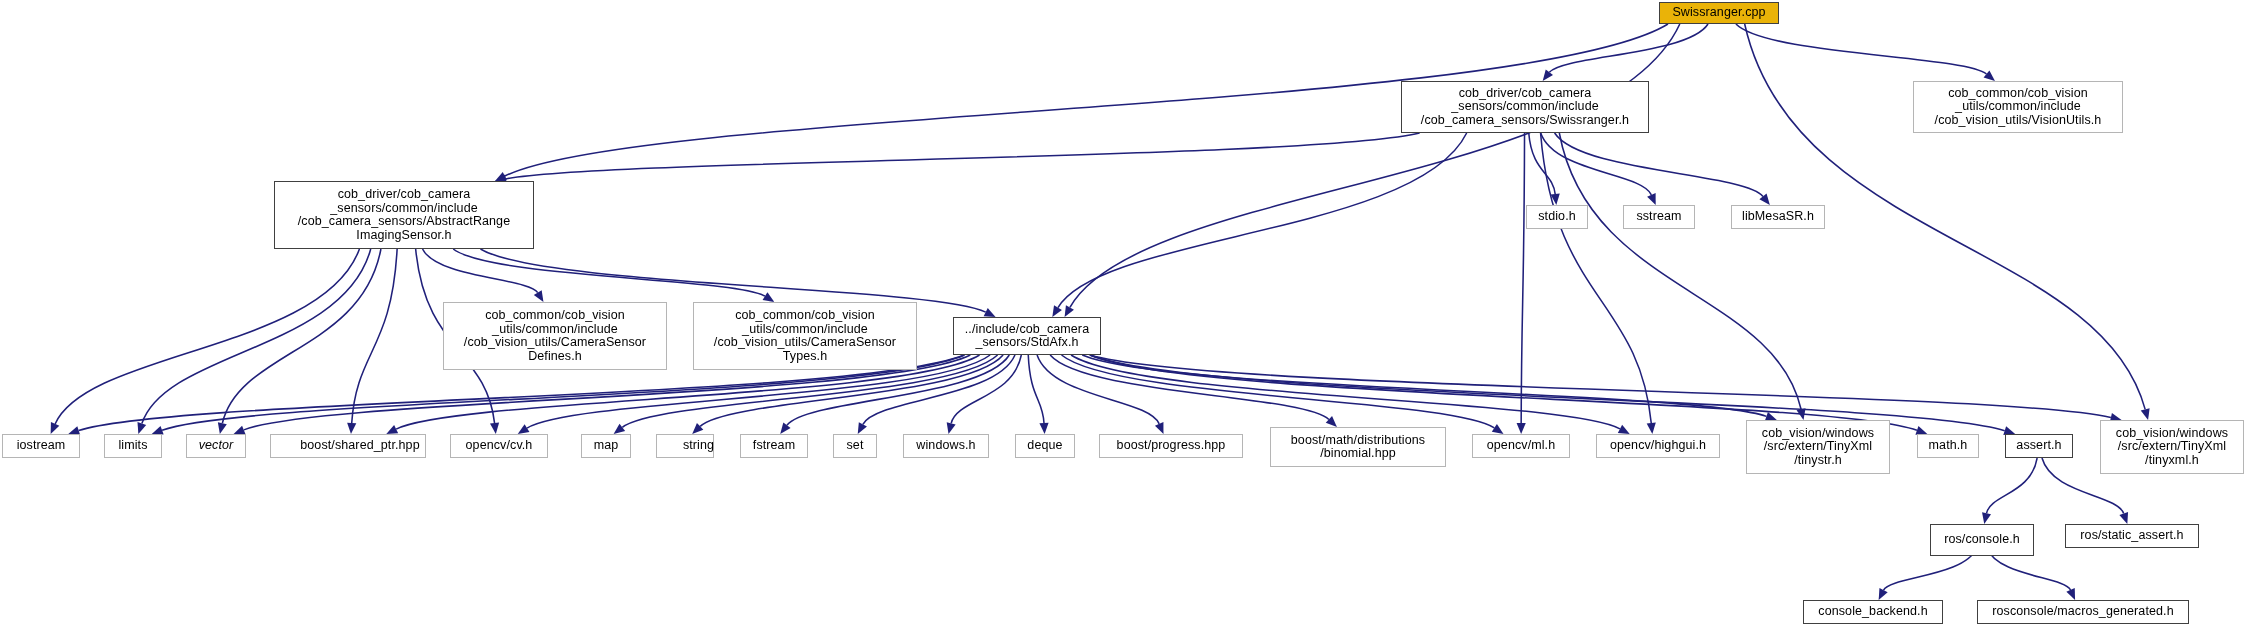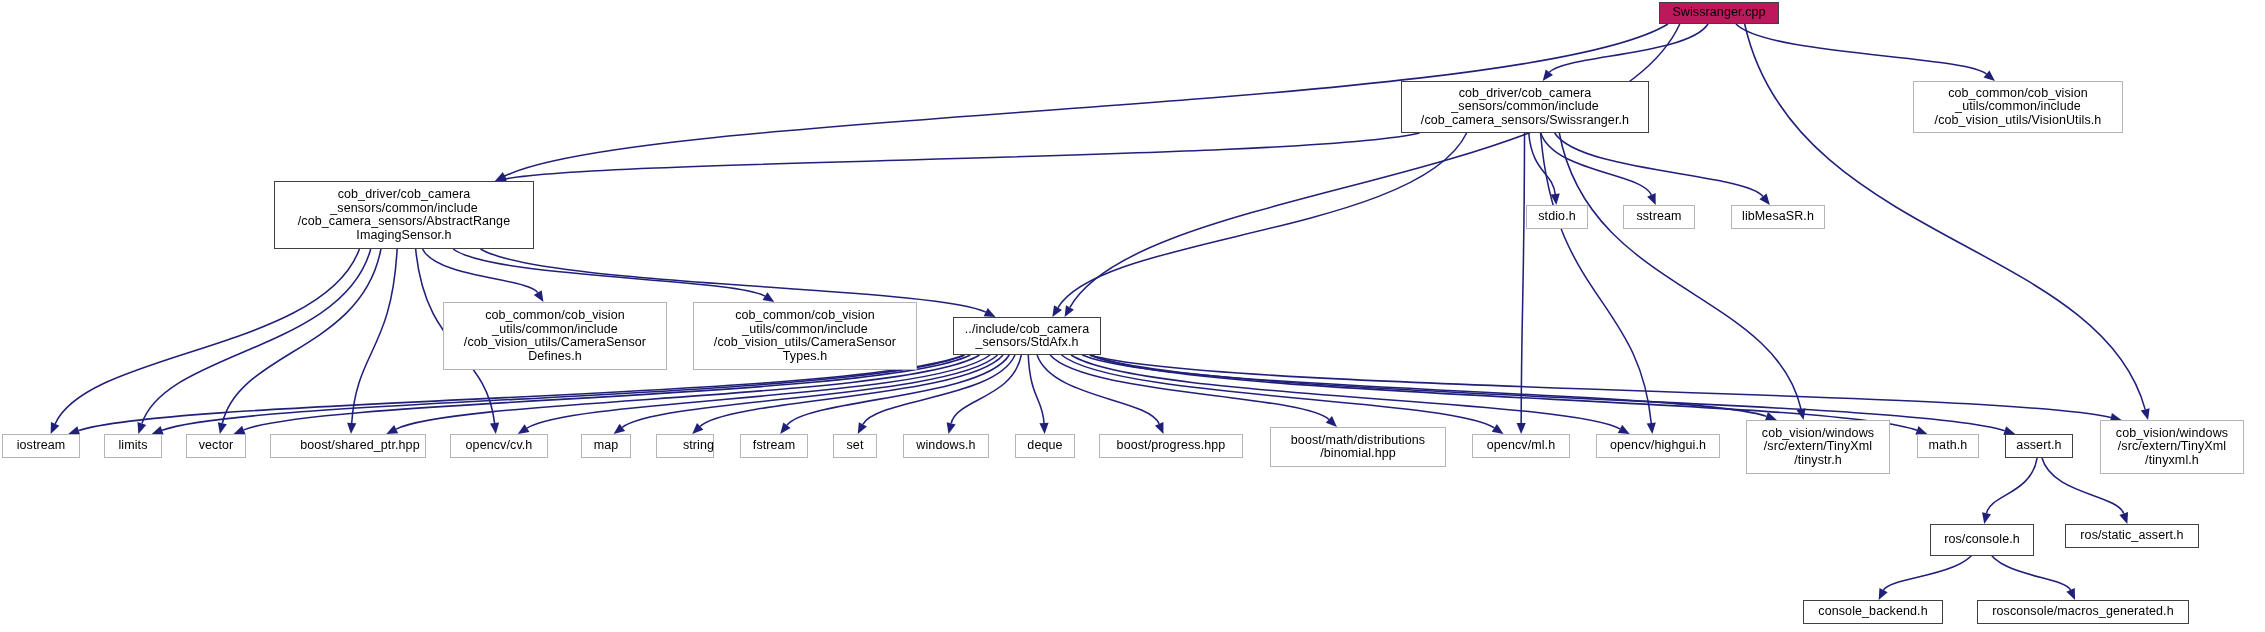--- a/index.html
+++ b/index.html
@@ -4,21 +4,21 @@
 <style>
   html,body{margin:0;padding:0;background:#ffffff;}
   body{font-family:"Liberation Sans","DejaVu Sans",sans-serif;}
   #graph-root{position:relative;width:2265px;height:632px;background:#ffffff;overflow:hidden;}
   svg#edges{position:absolute;left:0;top:0;width:2265px;height:632px;}
   .node{position:absolute;box-sizing:border-box;display:flex;align-items:center;justify-content:center;
         text-align:center;background:#ffffff;border:1px solid #b5b5b5;color:#000000;
         font-size:12.5px;line-height:13.5px;letter-spacing:.1px;white-space:pre-line;
         padding:1px 4px;}
   .node.strong{border:1.6px solid #404040;}
-  .node.root{background:#be185d;border:1.6px solid #404040;}
+  .node.root{background:#eab308;border:1.6px solid #404040;}
   .edge{fill:none;stroke:#20207a;stroke-width:1.55px;}
   .arrowfill{fill:#20207a;}
 </style>
 </head>
 <body>
 
 <div id="graph-root">
   <svg id="edges" viewBox="0 0 2265 632" preserveAspectRatio="none">
       <path d="M1668,24 C1527.24,110.35000000000001 635.76,110.35 504.8311444572364,176.06557007741011" class="edge"></path>
       <polygon points="495,181 502.767655580517,171.9543642134749 506.8946333339558,180.17677594134534" class="arrowfill"></polygon>
@@ -129,21 +129,21 @@
 /cob_vision_utils/CameraSensor
 Defines.h</div>
       <div class="node" style="left: 693px; top: 302px; width: 224px; height: 68px;">cob_common/cob_vision
 _utils/common/include
 /cob_vision_utils/CameraSensor
 Types.h</div>
       <div class="node strong" style="left: 953px; top: 317px; width: 148px; height: 38px;">../include/cob_camera
 _sensors/StdAfx.h</div>
       <div class="node" style="left: 2px; top: 434px; width: 78px; height: 24px;">iostream</div>
       <div class="node" style="left: 104px; top: 434px; width: 58px; height: 24px;">limits</div>
-      <div class="node" style="left: 186px; top: 434px; width: 60px; height: 24px;">vector</div>
+      <div class="node" style="left: 186px; top: 434px; width: 60px; height: 24px; font-style: italic;">vector</div>
       <div class="node" style="left: 270px; top: 434px; width: 156px; height: 24px; padding-left: 28px;">boost/shared_ptr.hpp</div>
       <div class="node" style="left: 450px; top: 434px; width: 98px; height: 24px;">opencv/cv.h</div>
       <div class="node" style="left: 581px; top: 434px; width: 50px; height: 24px;">map</div>
       <div class="node" style="left: 656px; top: 434px; width: 58px; height: 24px; padding-left: 31px;">string</div>
       <div class="node" style="left: 740px; top: 434px; width: 68px; height: 24px;">fstream</div>
       <div class="node" style="left: 833px; top: 434px; width: 44px; height: 24px;">set</div>
       <div class="node" style="left: 903px; top: 434px; width: 86px; height: 24px;">windows.h</div>
       <div class="node" style="left: 1015px; top: 434px; width: 60px; height: 24px;">deque</div>
       <div class="node" style="left: 1099px; top: 434px; width: 144px; height: 24px;">boost/progress.hpp</div>
       <div class="node" style="left: 1270px; top: 427px; width: 176px; height: 40px;">boost/math/distributions

